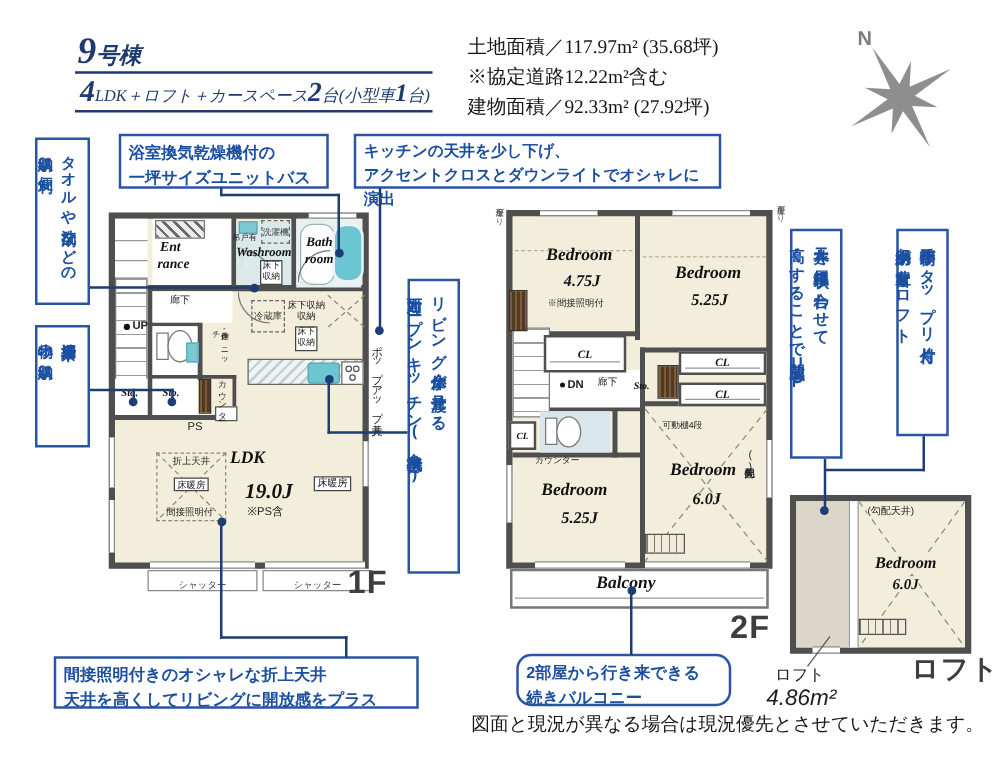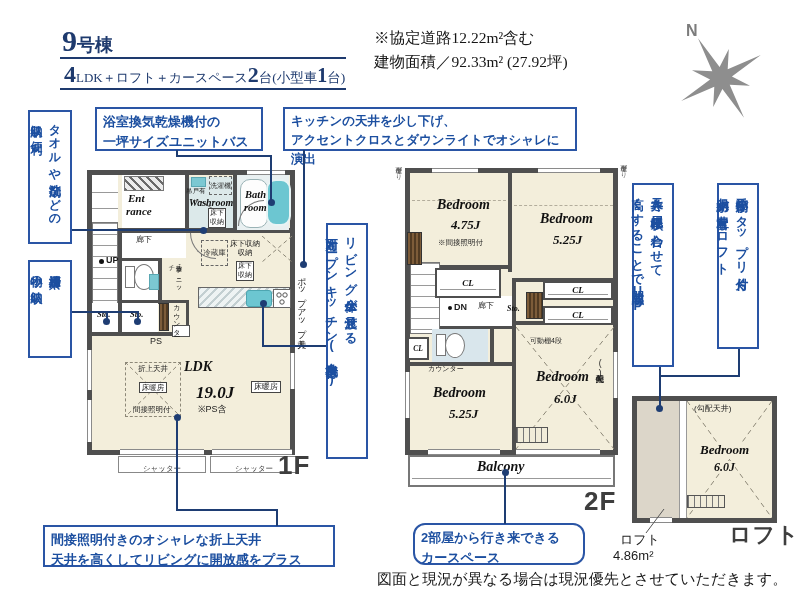--- a/index.html
+++ b/index.html
@@ -26,40 +26,41 @@
   .boxl{position:absolute;border:1px solid #444;background:#fff;color:#1c1c1c;text-align:center;line-height:1.25;box-sizing:border-box;}
   .dashb{position:absolute;border:1px dashed #666;color:#333;display:flex;align-items:center;justify-content:center;text-align:center;box-sizing:border-box;}
   .floorlbl{position:absolute;color:#3e3e3e;font-size:26px;font-weight:bold;letter-spacing:1px;}
   
   .note{position:absolute;border:2px solid #2a55a5;background:#fff;color:#1c4fa0;font-weight:bold;
         font-size:13px;line-height:1.5;padding:3px 6px;box-sizing:border-box;}
   .vnote{writing-mode:vertical-rl;text-orientation:upright;letter-spacing:1px;line-height:1.55;}
   .cline{position:absolute;background:#1e3d73;}
   .cdot{position:absolute;width:7px;height:7px;border-radius:50%;background:#1e3d73;}
   
-  .navy{color:#1e3a6e;}
+  .navy{color:#1e3a6e;font-style:italic;}
   .serif{font-family:"Liberation Serif",serif;}
   .hrule{position:absolute;background:#1e3a6e;height:2px;}
   .arc{position:absolute;box-sizing:border-box;}
 </style>
 </head>
 <body>
 
 <div id="canvas">
 
   <div class="abs serif navy" style="left:62px;top:24px;">
     <span style="font-size:30px;font-weight:bold;">9</span><span style="font-size:18px;font-weight:bold;">号棟</span>
   </div>
   <div class="hrule" style="left:60px;top:57px;width:286px;"></div>
   <div class="abs serif navy" style="left:64px;top:61px;">
     <span style="font-size:24px;font-weight:bold;">4</span><span style="font-size:13px;">LDK＋ロフト＋カースペース</span><span style="font-size:22px;font-weight:bold;">2</span><span style="font-size:13.5px;">台(小型車</span><span style="font-size:20px;font-weight:bold;">1</span><span style="font-size:13.5px;">台)</span>
   </div>
   <div class="hrule" style="left:60px;top:88px;width:286px;"></div>
 
   <div class="abs serif" style="left:374px;top:26px;font-size:15.5px;color:#161616;line-height:1.55;">
+    <div>土地面積／117.97m² (35.68坪)</div>
     <div>※協定道路12.22m²含む</div>
     <div>建物面積／92.33m² (27.92坪)</div>
   </div>
 
   <svg class="abs" style="left:666px;top:18px;" width="110" height="112" viewBox="0 0 110 112">
     <polygon fill="#8e8e8e" points="32,20.2 53.6,49.1 62.8,31 61.7,51.3 94.8,37 65.9,58.6 84,67.8 63.7,66.7 78,99.8 56.4,70.9 47.2,89 48.3,68.7 15.2,83 44.1,61.4 26,52.2 46.3,53.3"></polygon>
     <text x="20" y="18" font-size="16" font-weight="bold" fill="#7c7c7c" font-family="Liberation Sans, sans-serif">N</text>
   </svg>
 
   <div class="plan" style="left:87px;top:170px;width:208px;height:285px;"></div>
@@ -250,21 +251,21 @@
   <div class="jp" style="left:694px;top:404px;font-size:8px;background:#f3eedb;">(勾配天井)</div>
   <div class="rn" style="left:700px;top:443px;font-size:13px;background:#f3eedb;">Bedroom</div>
   <div class="rn" style="left:714px;top:461px;font-size:12px;background:#f3eedb;">6.0J</div>
   <div class="ladder" style="left:687px;top:495px;width:38px;height:13px;"></div>
   <div class="win" style="left:650px;top:517px;width:22px;height:6px;"></div>
   <div class="floorlbl" style="left:729px;top:520px;font-size:22px;">ロフト</div>
   <svg class="abs" style="left:644px;top:505px;" width="22" height="30">
     <line x1="2" y1="28" x2="20" y2="4" stroke="#555" stroke-width="1"></line>
   </svg>
   <div class="jp" style="left:620px;top:532px;font-size:13px;">ロフト</div>
-  <div class="jp" style="left:613px;top:548px;font-size:13px;">4.86m²</div>
+  <div class="jp" style="left:613px;top:548px;font-size:18px;font-style:italic;">4.86m²</div>
 
   <div class="note vnote" style="left:28px;top:110px;width:44px;height:134px;font-size:12px;">
     <div>タオルや洗剤などの</div>
     <div>収納に便利</div>
   </div>
   <div class="note vnote" style="left:28px;top:260px;width:44px;height:98px;font-size:12px;">
     <div>清掃用具や</div>
     <div>小物の収納に</div>
   </div>
   <div class="note" style="left:283px;top:107px;width:294px;height:44px;font-size:12.5px;">
@@ -286,21 +287,21 @@
   <div class="note vnote" style="left:717px;top:183px;width:42px;height:166px;font-size:12.5px;">
     <div>季節物がタップリ片付く</div>
     <div>収納力が豊富なロフト</div>
   </div>
   <div class="note" style="left:43px;top:525px;width:292px;height:42px;">
     <div>間接照明付きのオシャレな折上天井</div>
     <div>天井を高くしてリビングに開放感をプラス</div>
   </div>
   <div class="note" style="left:413px;top:523px;width:172px;height:42px;border-radius:12px;">
     <div>2部屋から行き来できる</div>
-    <div>カースペース</div>
+    <div>続きバルコニー</div>
   </div>
 
   <div class="cline" style="left:72px;top:229px;width:132px;height:2px;"></div>
   <div class="cdot" style="left:200px;top:227px;"></div>
 
   <div class="cline" style="left:72px;top:311px;width:67px;height:2px;"></div>
   <div class="cline" style="left:106px;top:311px;width:2px;height:9px;"></div>
   <div class="cdot" style="left:103px;top:318px;"></div>
   <div class="cline" style="left:137px;top:311px;width:2px;height:9px;"></div>
   <div class="cdot" style="left:134px;top:318px;"></div>

